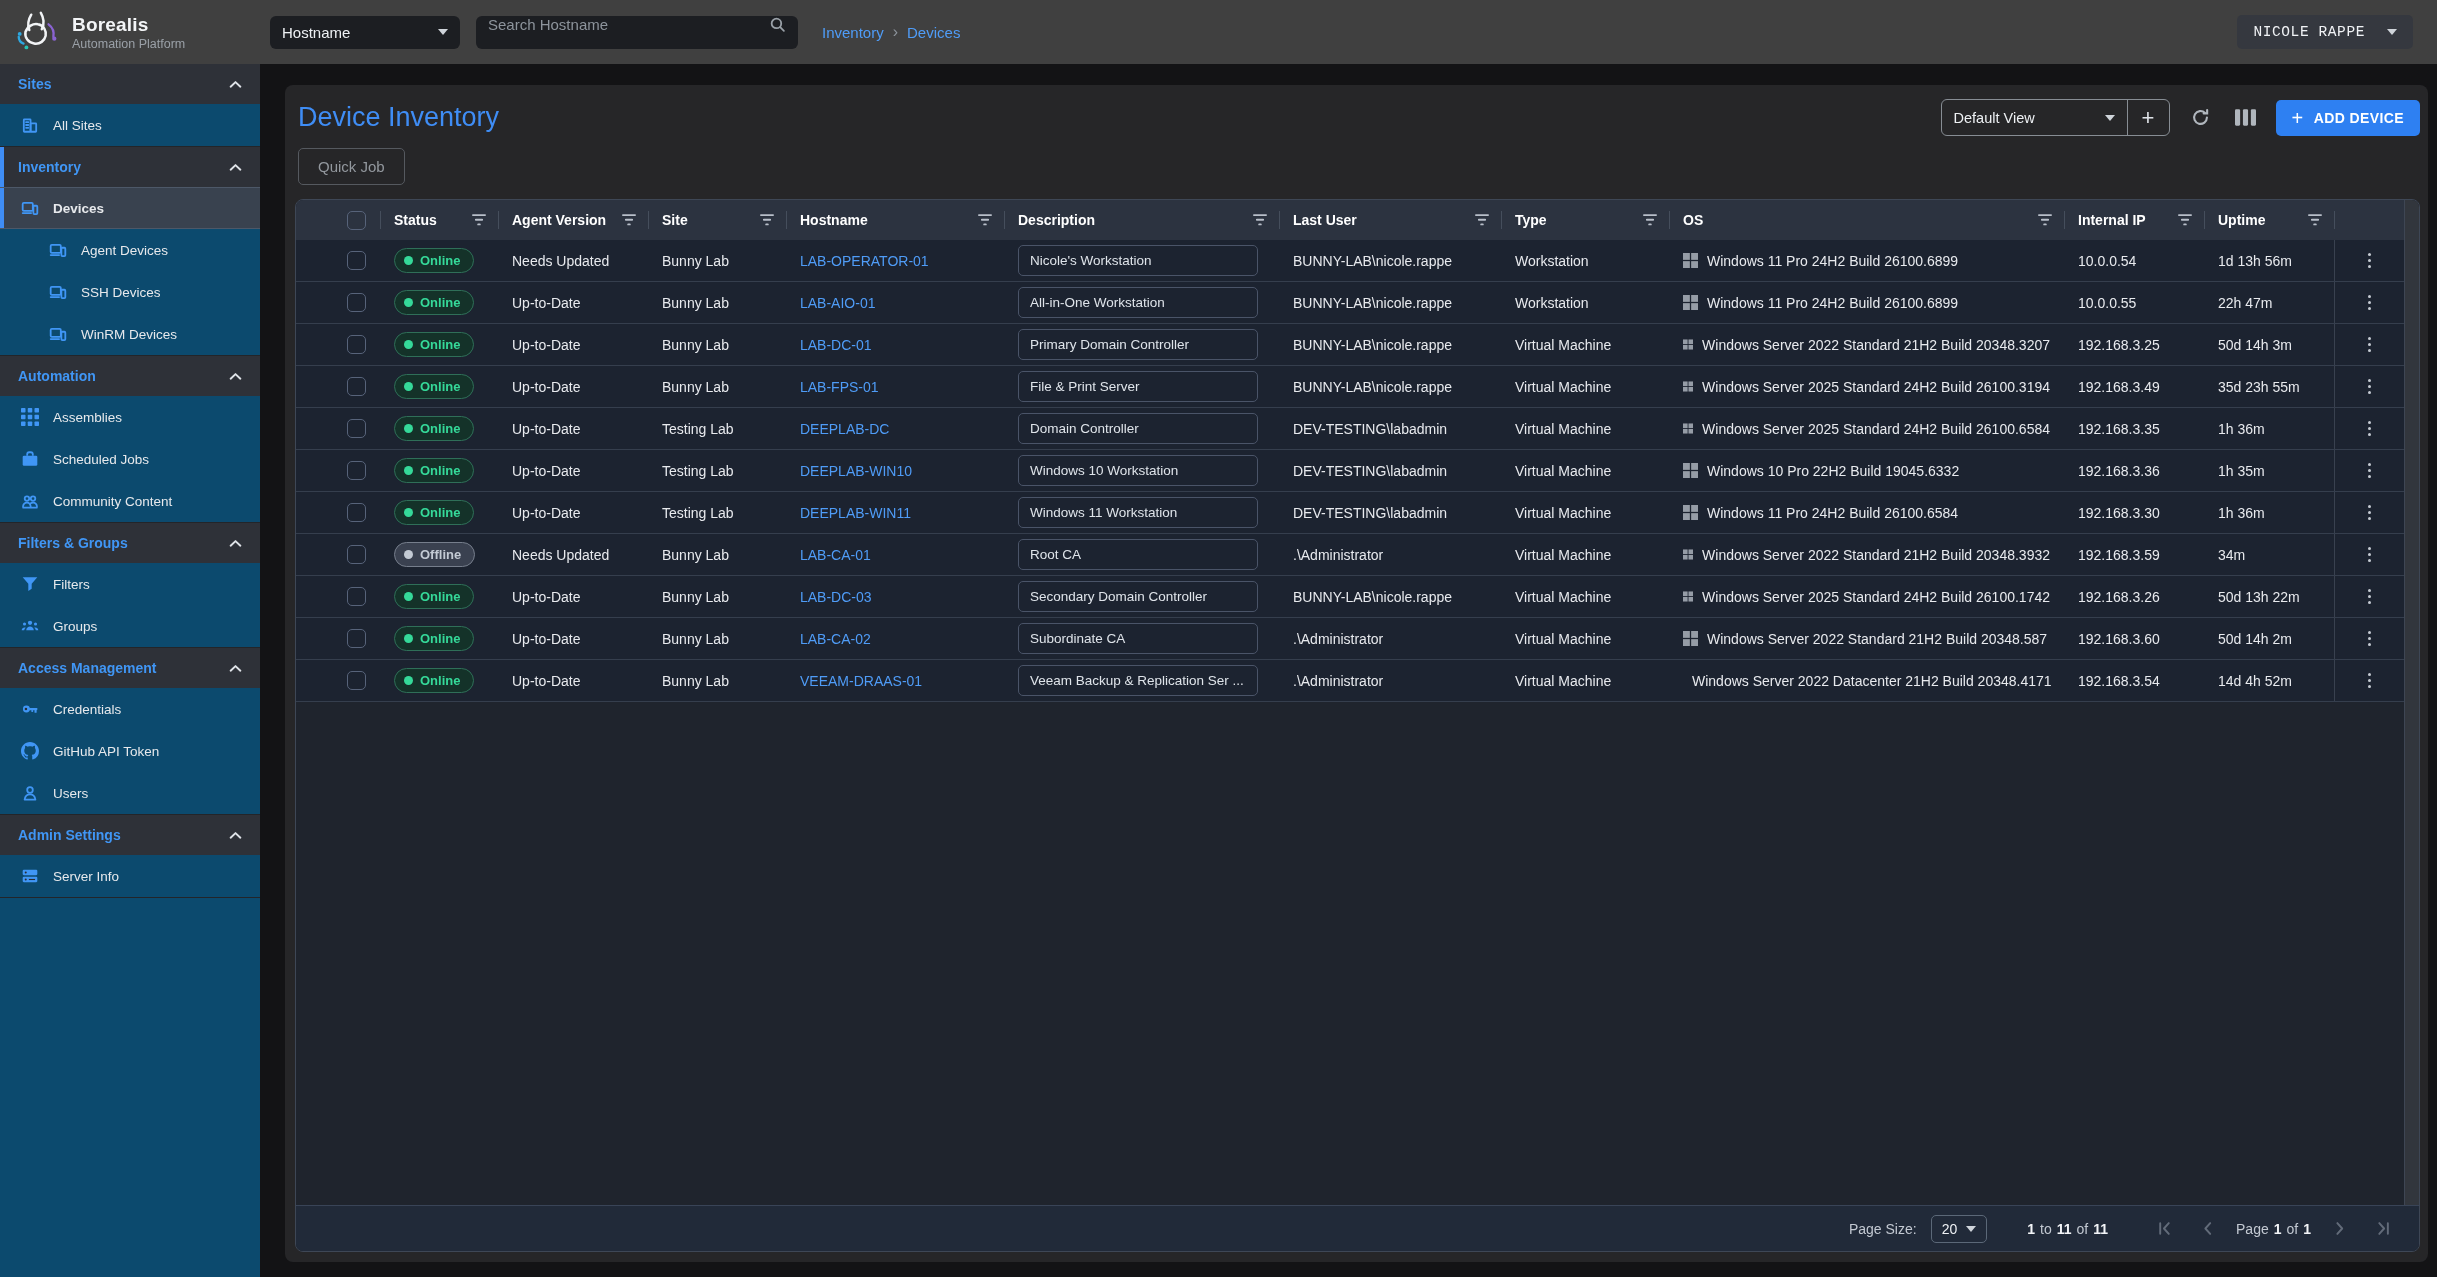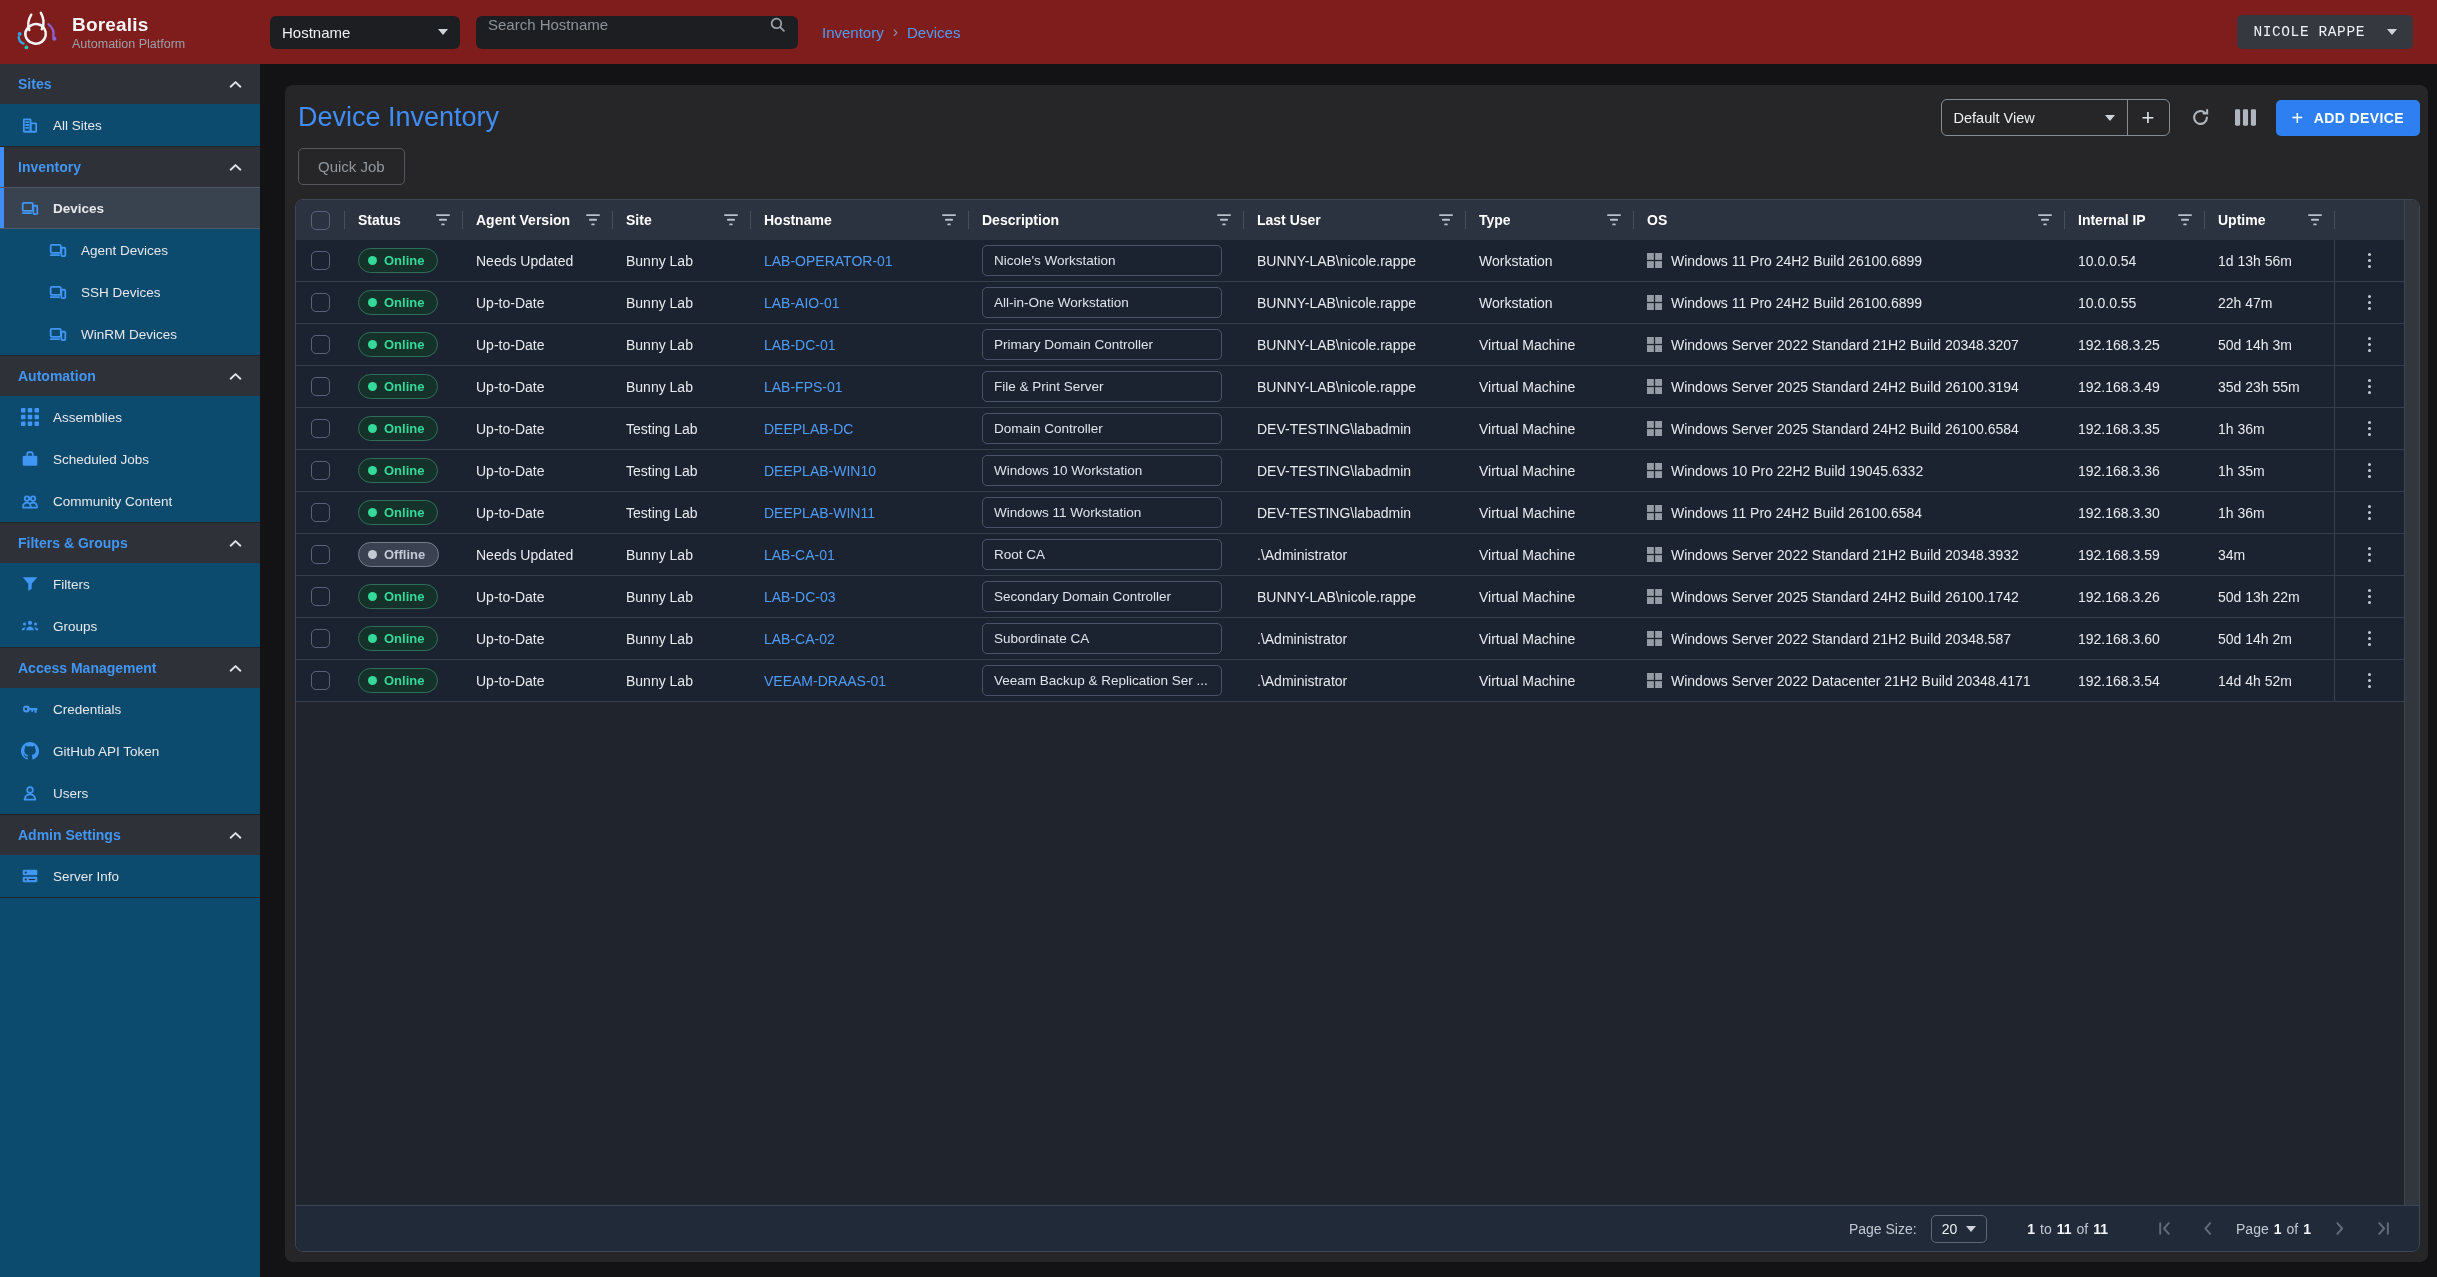--- a/index.html
+++ b/index.html
@@ -1,21 +1,21 @@
 <!DOCTYPE html>
 <html><head>
 <meta charset="utf-8">
 <style>
   html,body{margin:0;padding:0;width:2437px;height:1277px;overflow:hidden;background:#131315;
     font-family:"Liberation Sans", sans-serif;-webkit-font-smoothing:antialiased;}
   *{box-sizing:border-box;}
   .app{width:2437px;height:1277px;display:flex;flex-direction:column;}
 
   
-  .topbar{height:64px;background:#7f1d1d;display:flex;align-items:center;flex:0 0 auto;}
+  .topbar{height:64px;background:#404040;display:flex;align-items:center;flex:0 0 auto;}
   .brand{width:260px;flex:0 0 260px;display:flex;align-items:center;padding-left:12px;gap:10px;}
   .brand-name{color:#f3f5f7;font-size:19px;font-weight:700;letter-spacing:.2px;}
   .brand-sub{color:#9aa0a7;font-size:12.5px;margin-top:1px;}
   .host-select{margin-left:10px;width:190px;height:33px;background:#1c1e22;border-radius:6px;
     display:flex;align-items:center;justify-content:space-between;padding:0 12px;color:#eef1f4;font-size:15px;cursor:pointer;}
   .search-box{margin-left:16px;width:322px;height:33px;background:#1c1e22;border-radius:6px;
     display:flex;align-items:flex-start;justify-content:space-between;padding:0 12px;cursor:text;}
   .search-box .placeholder{color:#8d949c;font-size:15px;}
   .breadcrumb{margin-left:24px;display:flex;align-items:center;gap:9px;font-size:15px;}
   .breadcrumb a{color:#4f9cf7;text-decoration:none;cursor:pointer;}
@@ -62,21 +62,21 @@
   .add-device .plus{font-size:20px;font-weight:400;line-height:1;}
   .quick-job{margin:12px 0 14px 3px;align-self:flex-start;background:transparent;border:1px solid #55595f;
     border-radius:5px;padding:9px 19px;color:#93989e;font-size:15px;cursor:default;}
 
   
   .grid{flex:1;min-height:0;border:1px solid #3e4756;border-radius:8px;background:#1f242d;
     display:flex;flex-direction:column;overflow:hidden;}
   .grid-top{flex:1;display:flex;min-height:0;}
   .grid-cols{flex:1;display:flex;flex-direction:column;min-width:0;}
   .vscroll{flex:0 0 15px;background:#32363d;border-left:1px solid #3e4654;}
-  .thead,.trow{display:grid;grid-template-columns:48px 118px 150px 138px 218px 275px 222px 168px 1fr 140px 130px 70px;}
+  .thead,.trow{display:grid;grid-template-columns:48px 118px 150px 138px 218px 275px 222px 168px 1fr 140px 130px 70px;padding-left:36px;}
   .thead{height:40px;background:#2c3340;flex:0 0 40px;}
   .th{position:relative;display:flex;align-items:center;justify-content:space-between;
     padding:0 12px 0 14px;color:#fff;font-size:14px;font-weight:700;cursor:pointer;}
   .th+.th::before{content:'';position:absolute;left:0;top:11px;width:1px;height:18px;background:#454e5c;}
   .th .flt{flex:0 0 auto;margin-left:8px;}
   .th-check{justify-content:center;padding:0;}
   .trow{height:42px;background:#1c2330;border-bottom:1px solid #353e4d;flex:0 0 42px;}
   .td{display:flex;align-items:center;padding:0 14px;color:#e8eaee;font-size:14px;overflow:hidden;white-space:nowrap;}
   .td-check{justify-content:center;padding:0;}
   .td-actions{justify-content:center;border-left:1px solid #39414f;padding:0;}

